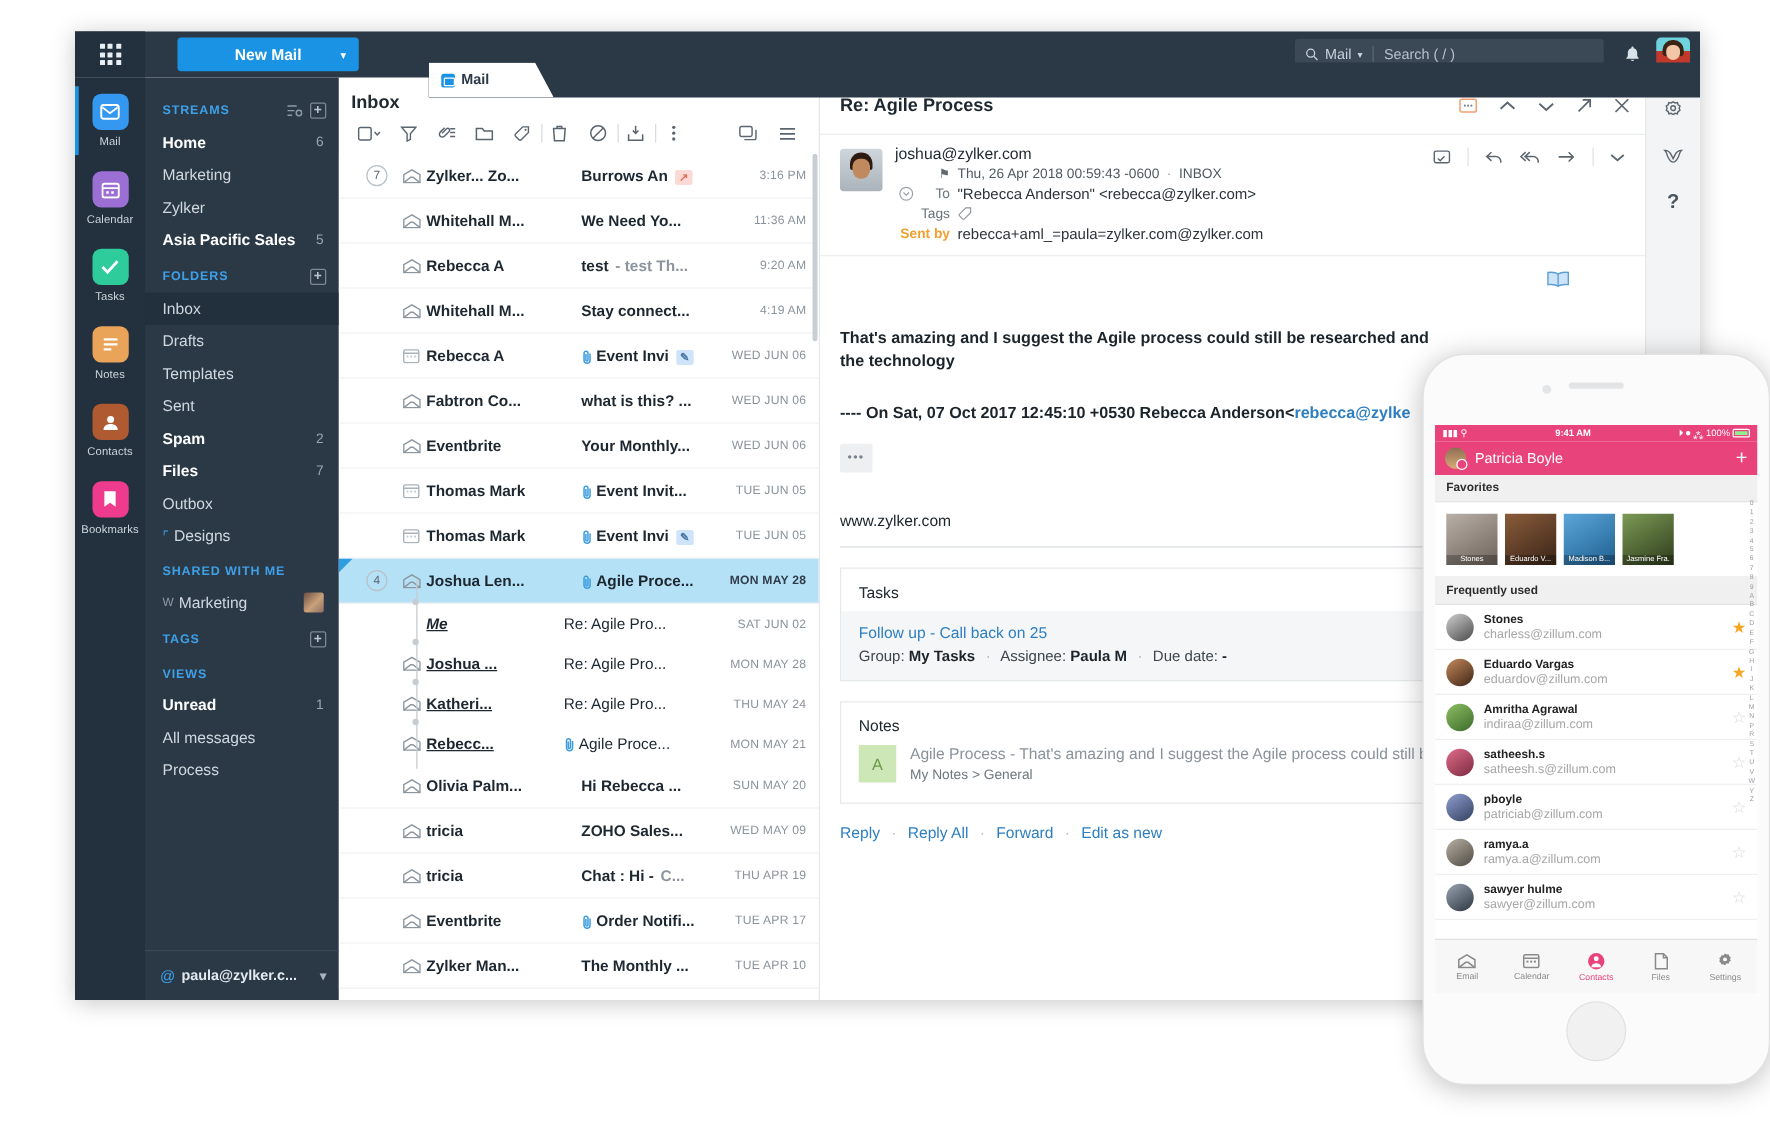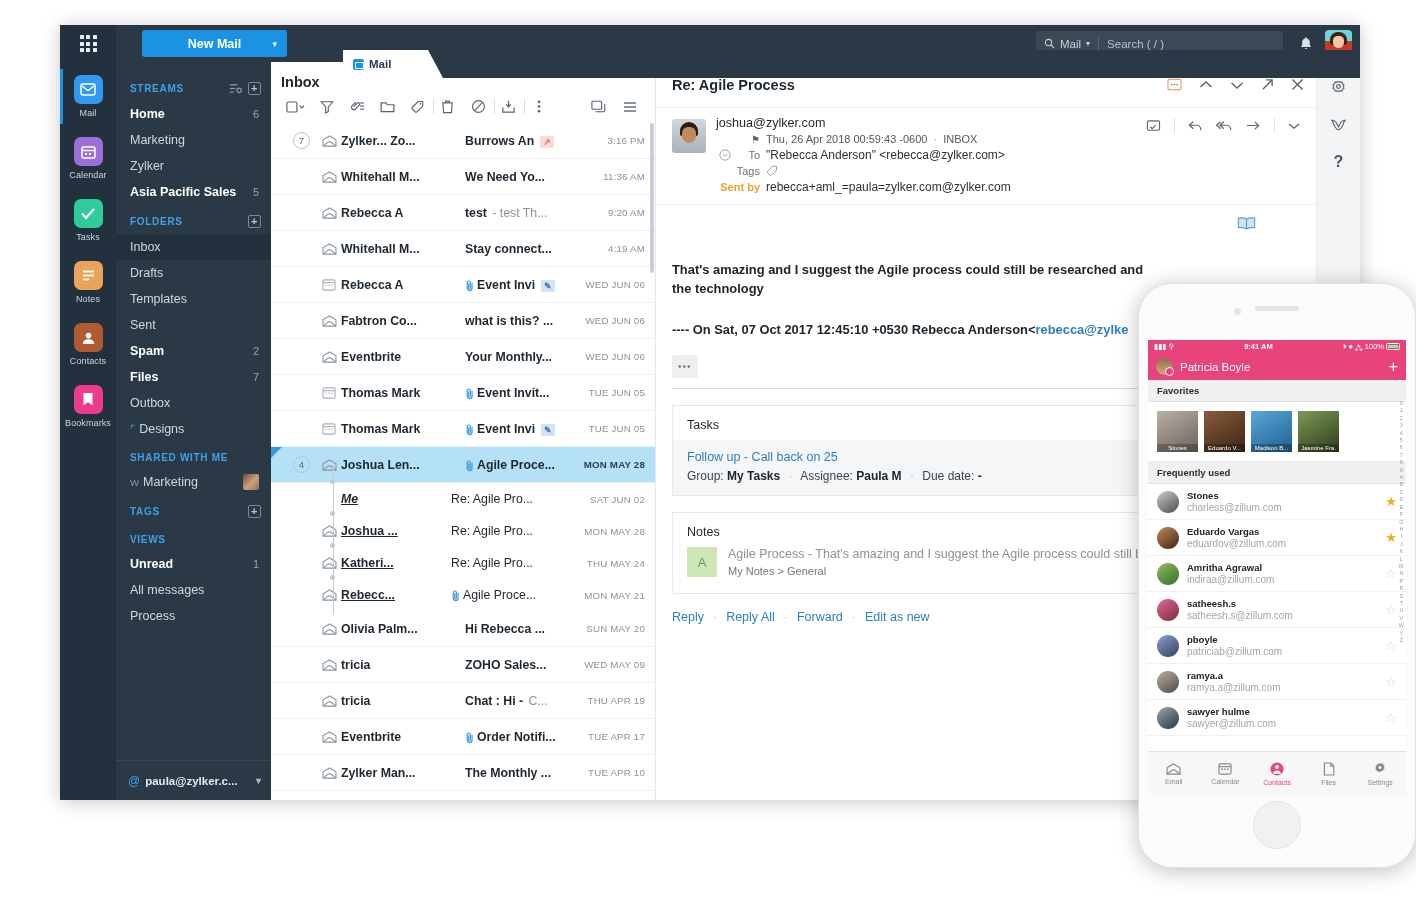--- a/index.html
+++ b/index.html
@@ -142,21 +142,21 @@
     padding-right: 10px; cursor: pointer; position: relative; background:#fff;
   }
   .row .cntcol { width: 46px; display:flex; justify-content:flex-end; padding-right:7px; }
   .row .bub {
     width: 17px; height: 17px; border-radius: 50%; border: 1px solid #b9c1c9;
     font-size: 9.5px; color: #5e6872; display:flex; align-items:center; justify-content:center;
   }
   .row .envcol { width: 24px; display:flex; justify-content:center; color:#8c96a0; }
   .row .from { width: 102px; font-size: 12.3px; color: #1d2730; font-weight: bold; overflow:hidden; white-space:nowrap; }
   .row .subj { flex: 1; font-size: 12.3px; color: #1d2730; font-weight:bold; overflow:hidden; white-space:nowrap; display:flex; align-items:flex-end; gap:2px;padding-left:22px;}
-  .row .subj .sub2 { color:#8c949d; font-weight:normal; }
+  .row .subj .sub2 { color:#8c949d; font-weight:bold; }
   .row .dt { font-size: 9.7px; color: #8a929b; width: 78px; text-align: right; letter-spacing:.2px; }
   .row.sel { background: #b5e1f7; }
   .row.sel .dt { color:#2f3d4a; font-weight:bold; }
   .row.sel::before {
     content:""; position:absolute; left:0; top:0; border-left: 11px solid #2f9ee0;
     border-bottom: 11px solid transparent; }
   .row.thread { border-bottom: none; height: 32px; }
   .row.thread .from { width: 88px; text-decoration: underline; }
   .row.thread .subj { font-weight: normal; }
   .row.thread .envcol { width: 24px; }
@@ -974,20 +974,21 @@
           </span>
         </div>
 
         <div class="rd-body">
           <div class="p1">That's amazing  and I suggest the Agile process could still be researched and</div>
           <div class="p1">the technology</div>
           <div class="quote">
             <span>---- On Sat, 07 Oct 2017 12:45:10 +0530 Rebecca Anderson&lt;</span><a>rebecca@zylke</a>
           </div>
           <div class="ellips-btn">•••</div>
+          <div class="rd-sig">www.zylker.com</div>
           <div class="rd-hr"></div>
         </div>
 
         <div class="card">
           <div class="card-h">Tasks</div>
           <div class="task-box">
             <div class="task-ttl">Follow up - Call back on 25</div>
             <div class="task-sub">
               <span>Group:</span>
               <b>My Tasks</b>

